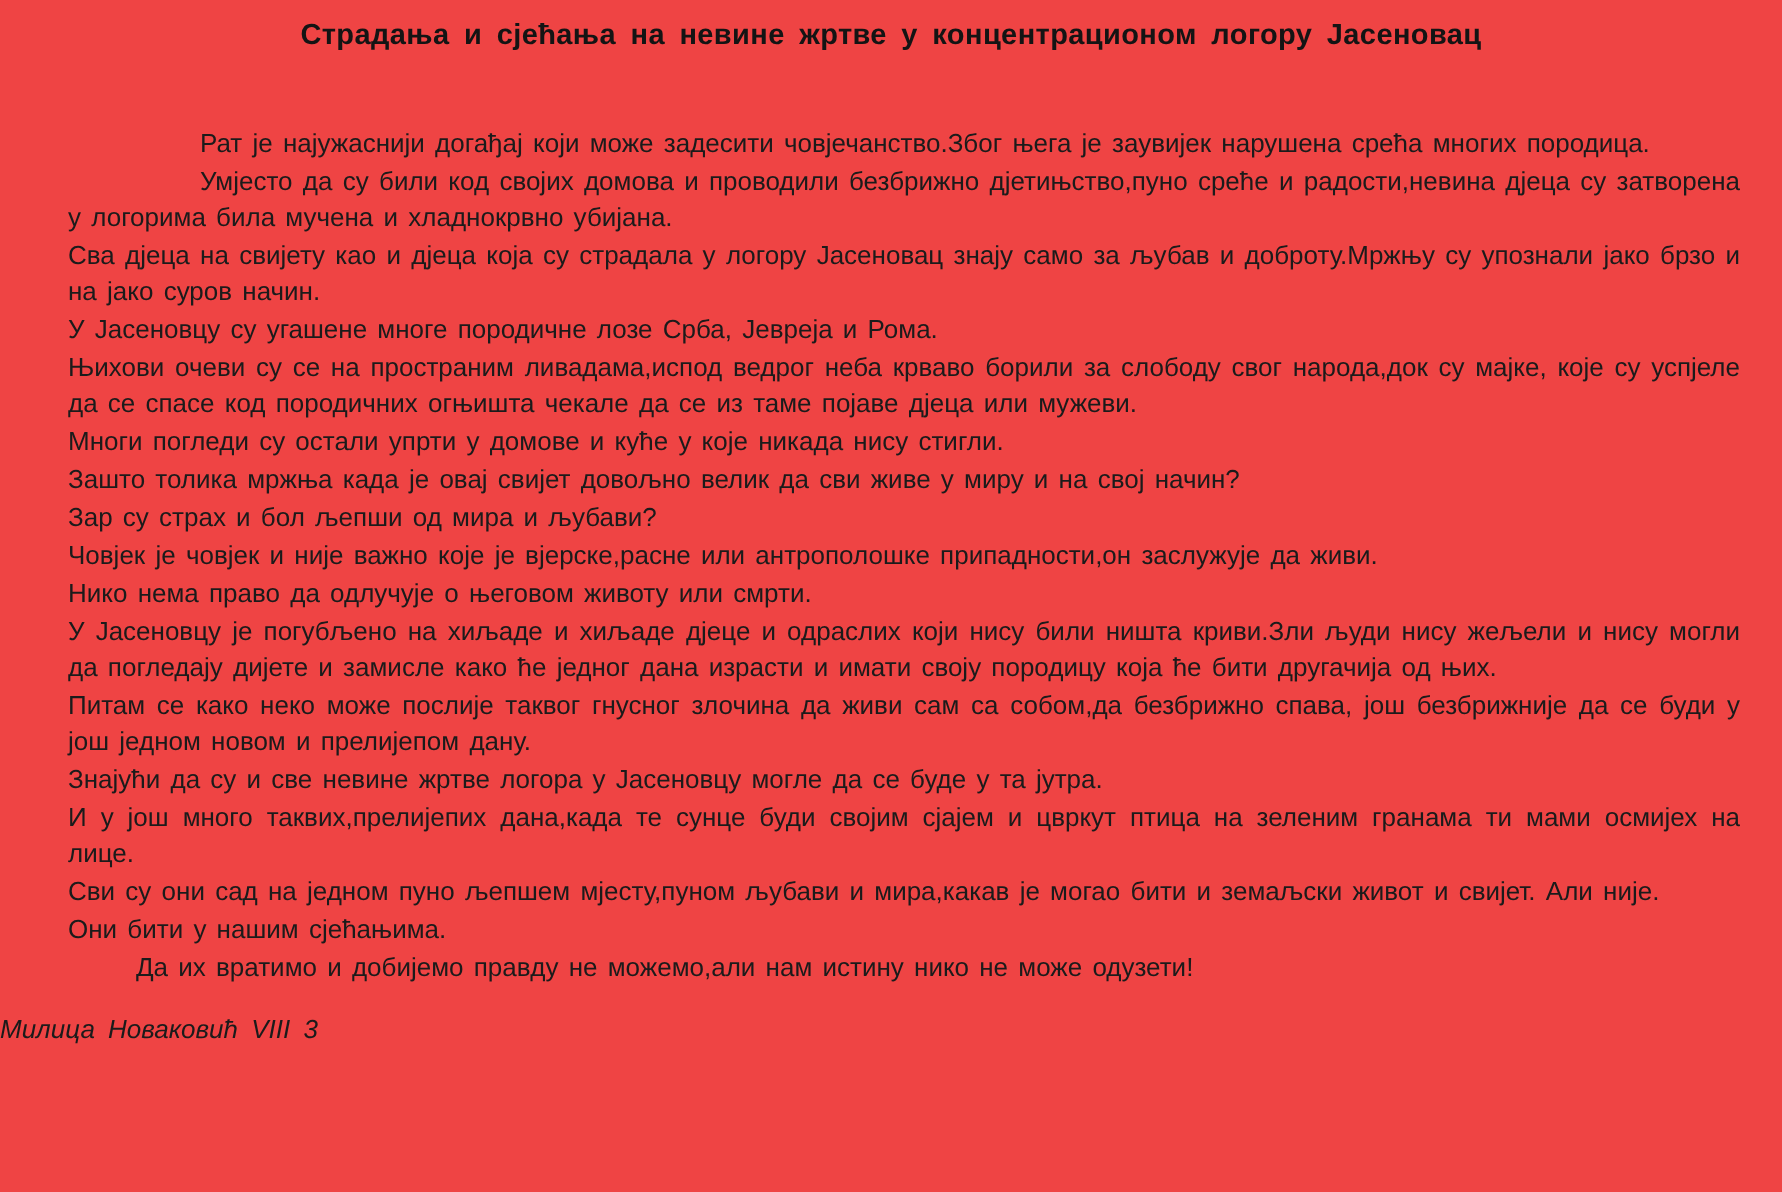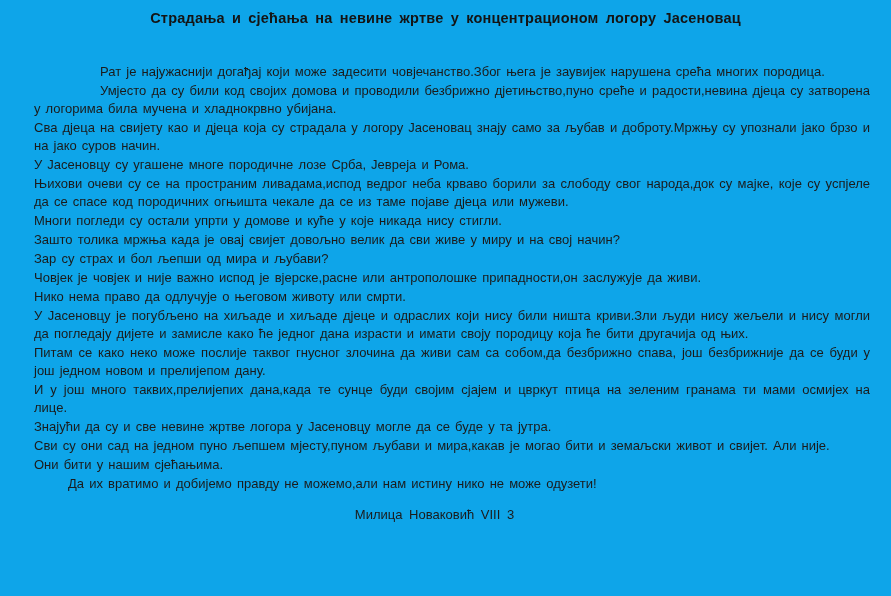--- a/index.html
+++ b/index.html
@@ -4,21 +4,21 @@
 <style>
   html, body {
     margin: 0;
     padding: 0;
     background: #ffffff;
   }
   .page {
     position: relative;
     width: 891px;
     height: 596px;
-    background: #0ea5e9;
+    background: #ef4444;
     overflow: hidden;
     font-family: "Liberation Sans", sans-serif;
     color: #1b1b1b;
   }
   .doc-title {
     margin: 9px 10px 0 10px;
     text-align: center;
     font-size: 14.5px;
     font-weight: bold;
     letter-spacing: 0.2px;
@@ -35,46 +35,47 @@
     letter-spacing: 0px;
   }
   .para {
     margin: 1px;
     padding: 0;
   }
   .indent-large { text-indent: 66px; }
   .indent-small { text-indent: 34px; }
   .signature {
     margin: 14px 22px 0 0;
-    text-align: center;
+    text-align: left;
     font-size: 13px;
     word-spacing: 3px;
     color: #1b1b1b;
+    font-style: italic;
   }
 </style>
 </head>
 <body>
 
 <div class="page">
   <div class="doc-title">Страдања и сјећања на невине жртве у концентрационом логору Јасеновац</div>
 
   <div class="doc-body">
       <div class="para indent-large">Рат је најужаснији догађај који може задесити човјечанство.Због њега је заувијек нарушена срећа многих породица.</div>
       <div class="para indent-large">Умјесто да су били код својих домова и проводили безбрижно дјетињство,пуно среће и радости,невина дјеца су затворена у логорима била мучена и хладнокрвно убијана.</div>
       <div class="para">Сва дјеца на свијету као и дјеца која су страдала у логору Јасеновац знају само за љубав и доброту.Мржњу су упознали јако брзо и на јако суров начин.</div>
       <div class="para">У Јасеновцу су угашене многе породичне лозе Срба, Јевреја и Рома.</div>
       <div class="para">Њихови очеви су се на пространим ливадама,испод ведрог неба крваво борили за слободу свог народа,док су мајке, које су успјеле да се спасе код породичних огњишта чекале да се из таме појаве дјеца или мужеви.</div>
       <div class="para">Многи погледи су остали упрти у домове и куће у које никада нису стигли.</div>
       <div class="para">Зашто толика мржња када је овај свијет довољно велик да сви живе у миру и на свој начин?</div>
       <div class="para">Зар су страх и бол љепши од мира и љубави?</div>
-      <div class="para">Човјек је човјек и није важно испод је вјерске,расне или антрополошке припадности,он заслужује да живи.</div>
+      <div class="para">Човјек је човјек и није важно које је вјерске,расне или антрополошке припадности,он заслужује да живи.</div>
       <div class="para">Нико нема право да одлучује о његовом животу или смрти.</div>
       <div class="para">У Јасеновцу је погубљено на хиљаде и хиљаде дјеце и одраслих који нису били ништа криви.Зли људи нису жељели и нису могли да погледају дијете и замисле како ће једног дана израсти и имати своју породицу која ће бити другачија од њих.</div>
       <div class="para">Питам се како неко може послије таквог гнусног злочина да живи сам са собом,да безбрижно спава, још безбрижније да се буди у још једном новом и прелијепом дану.</div>
+      <div class="para">Знајући да су и све невине жртве логора у Јасеновцу могле да се буде у та јутра.</div>
       <div class="para">И у још много таквих,прелијепих дана,када те сунце буди својим сјајем и цвркут птица на зеленим гранама ти мами осмијех на лице.</div>
-      <div class="para">Знајући да су и све невине жртве логора у Јасеновцу могле да се буде у та јутра.</div>
       <div class="para">Сви су они сад на једном пуно љепшем мјесту,пуном љубави и мира,какав је могао бити и земаљски живот и свијет. Али није.</div>
       <div class="para">Они бити у нашим сјећањима.</div>
       <div class="para indent-small">Да их вратимо и добијемо правду не можемо,али нам истину нико не може одузети!</div>
     </div>
 
   <div class="signature">Милица Новаковић VIII 3</div>
 </div>
 
 </body></html>

